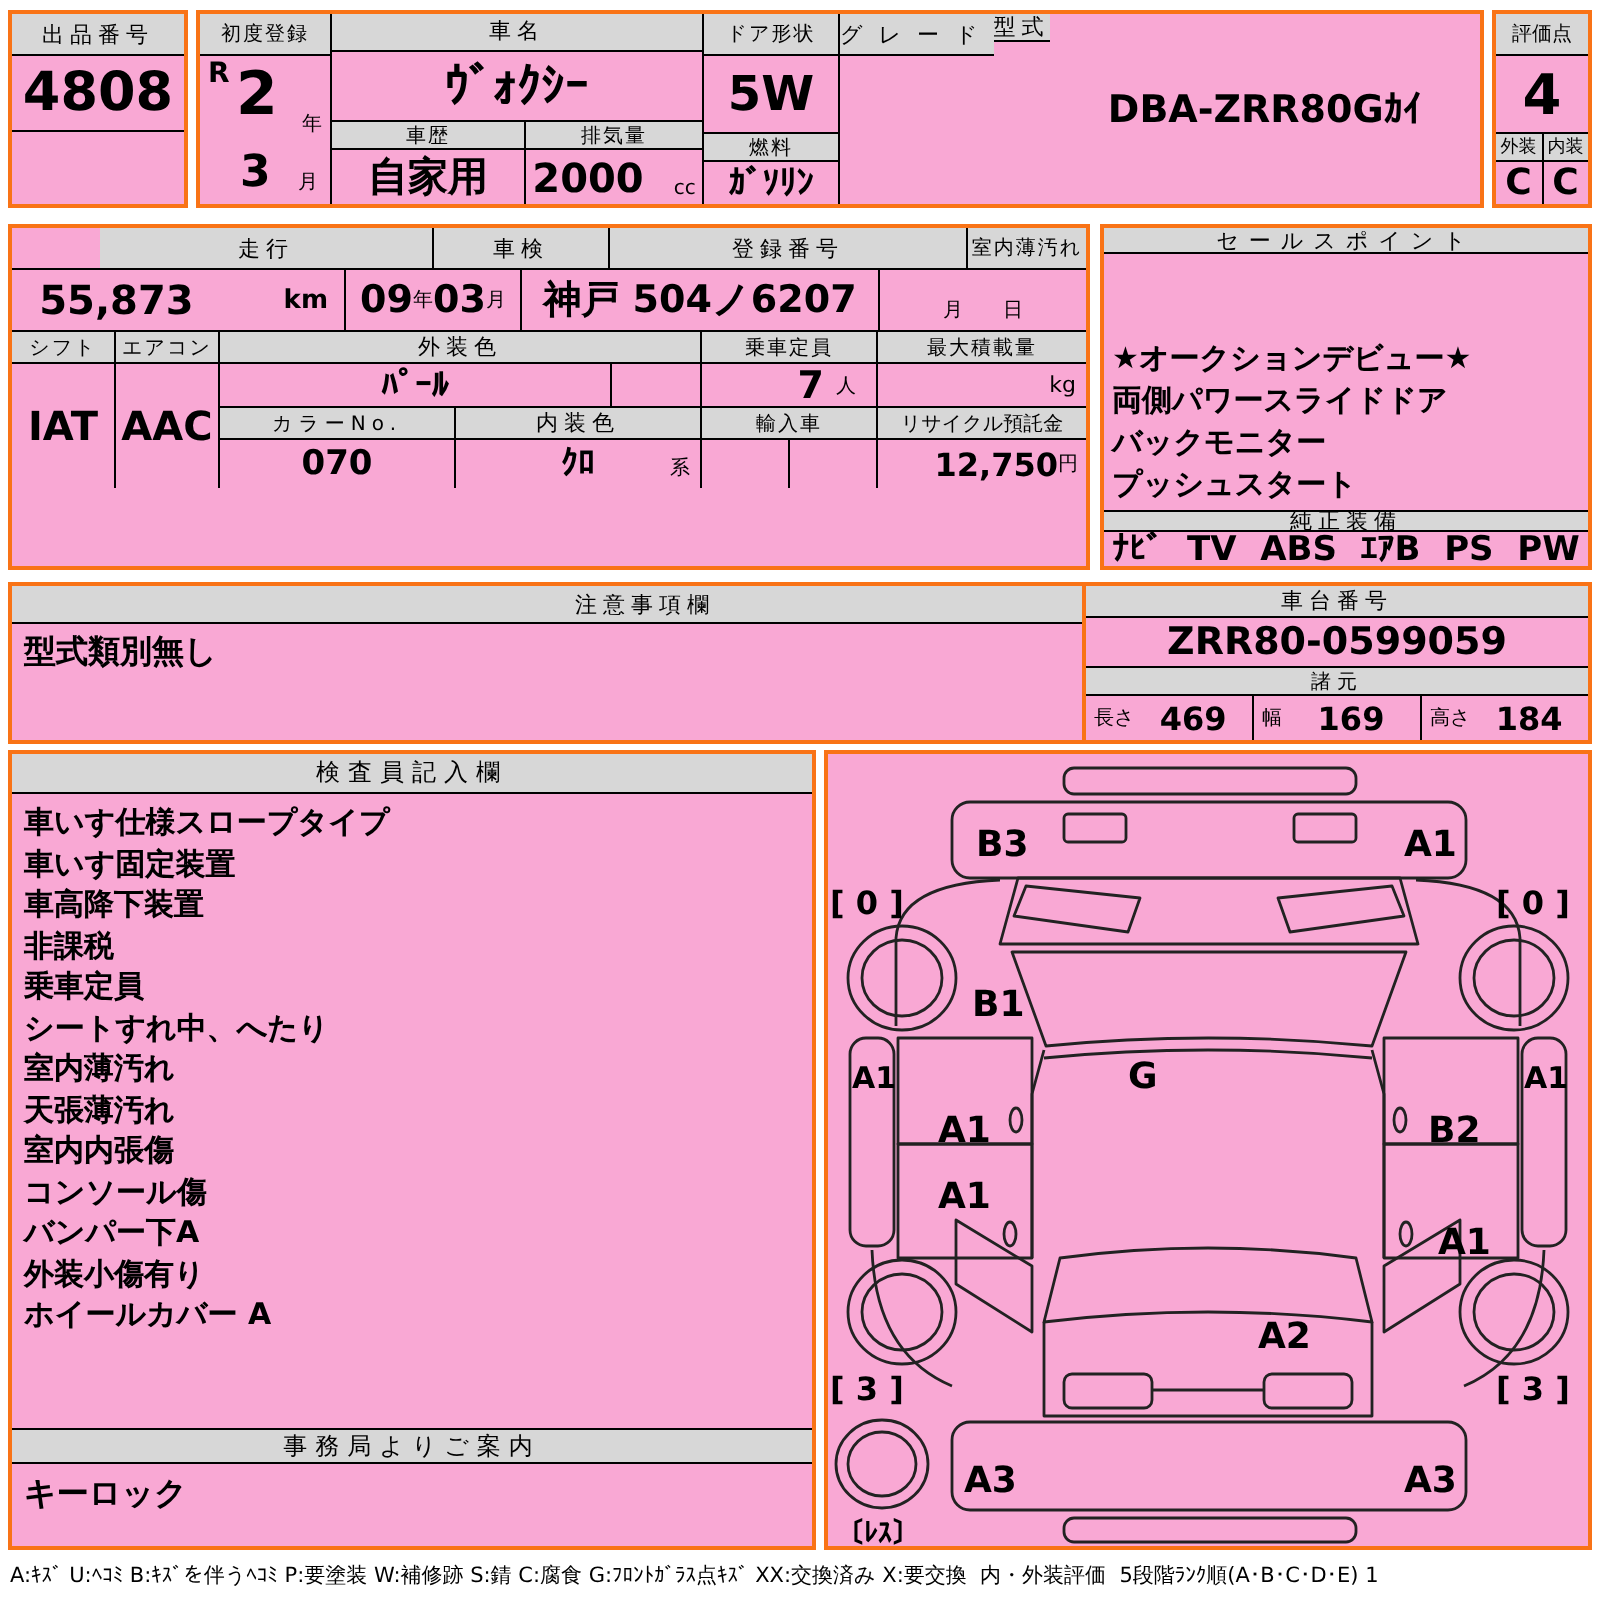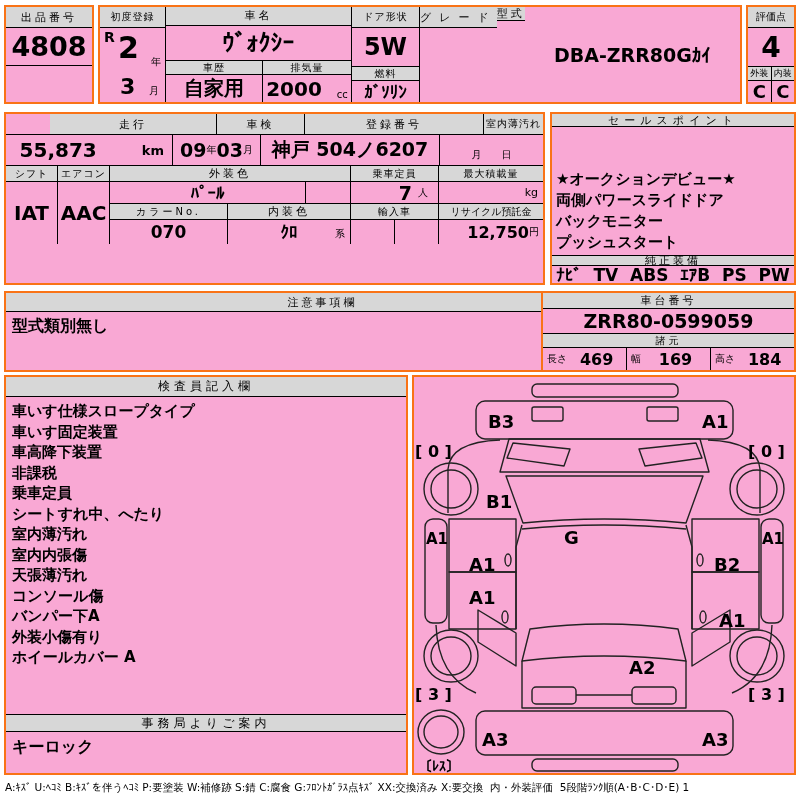--- a/index.html
+++ b/index.html
@@ -200,22 +200,22 @@
   <div class="box" style="left:4px; top:375px; width:404px; height:400px; display:flex; flex-direction:column;">
     <div class="hdr bb" style="height:20px; font-size:12px; letter-spacing:4px;">検査員記入欄</div>
     <div style="flex:1; padding:4px 6px; font-weight:bold; font-size:15px; line-height:20.5px;">
       <div>車いす仕様スロープタイプ</div>
       <div>車いす固定装置</div>
       <div>車高降下装置</div>
       <div>非課税</div>
       <div>乗車定員</div>
       <div>シートすれ中、へたり</div>
       <div>室内薄汚れ</div>
+      <div>天張薄汚れ</div>
       <div>室内内張傷</div>
-      <div>天張薄汚れ</div>
       <div>コンソール傷</div>
       <div>バンパー下A</div>
       <div>外装小傷有り</div>
       <div>ホイールカバー A</div>
     </div>
     <div class="hdr bt bb" style="height:18px; font-size:12px; letter-spacing:4px;">事務局よりご案内</div>
     <div class="val" style="height:41px; padding:5px 6px; font-size:16px;">キーロック</div>
   </div>
 
   <div class="box" style="left:412px; top:375px; width:384px; height:400px;">

